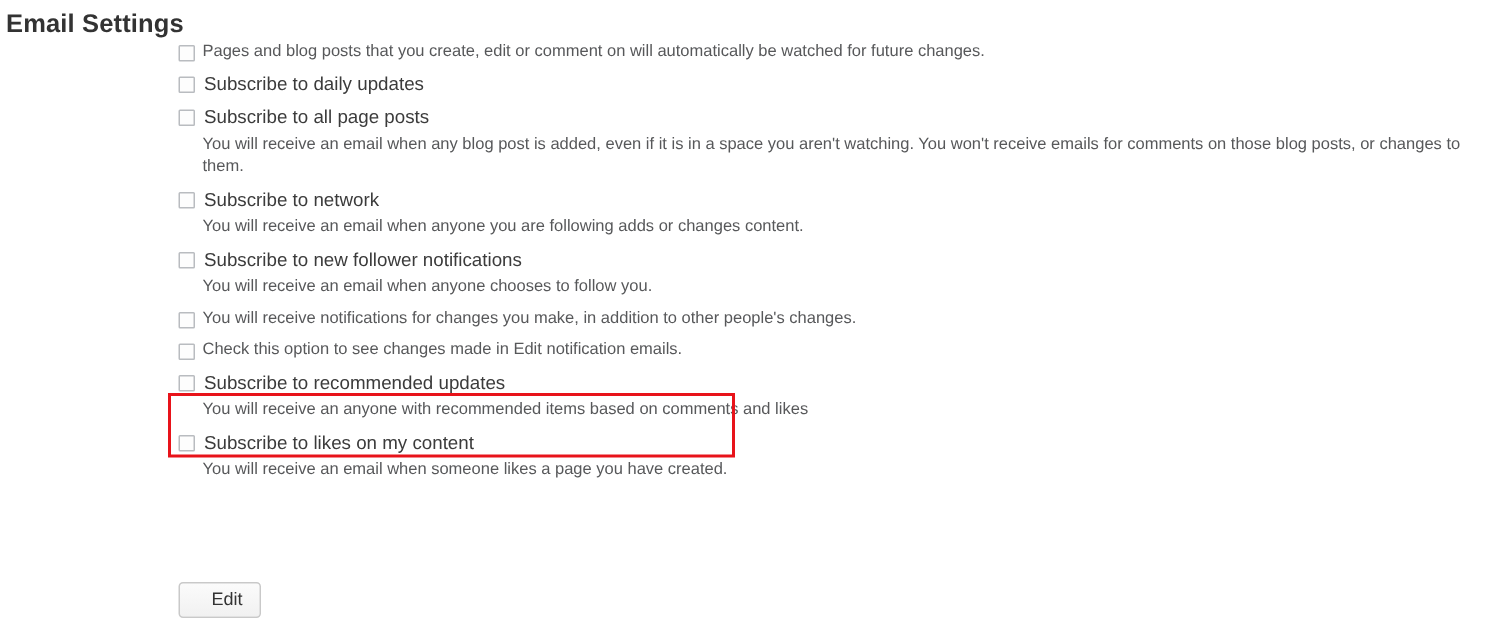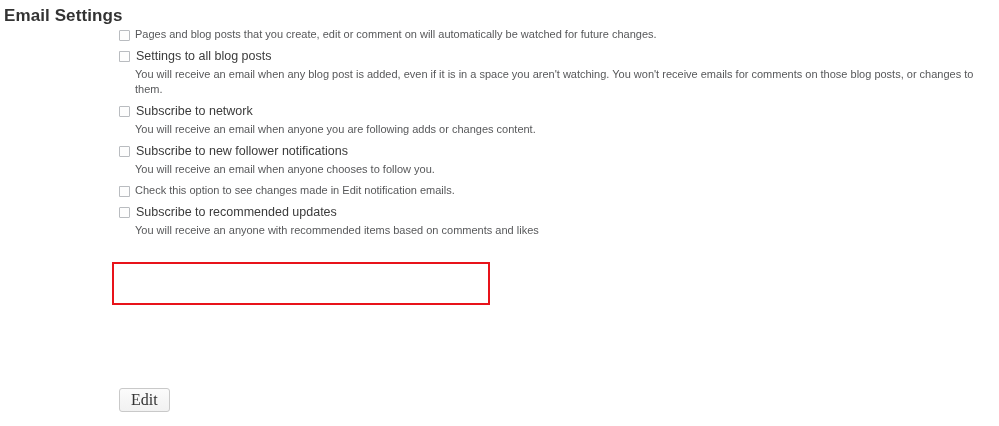--- a/index.html
+++ b/index.html
@@ -71,78 +71,85 @@
     position: absolute;
     border: 2px solid #e8131a;
     pointer-events: none;
     box-sizing: border-box;
   }
 
   .edit-btn {
     position: absolute;
     left: 119px;
     top: 388px;
-    font-family: Liberation Serif, serif;
-    font-size: 16px;
+    font-family: Liberation Sans, sans-serif;
+    font-size: 12px;
     color: #333333;
     background: linear-gradient(#fbfbfb, #f1f1f1);
     border: 1px solid #c9c9c9;
     border-radius: 3px;
-    padding: 4px 11px 5px 11px;
+    padding: 4px 11px 5px 21px;
     line-height: 13px;
     cursor: pointer;
   }
 </style>
 </head>
 <body>
 
 <div class="page-title">Email Settings</div>
 
 <div class="settings-list">
 
   <div class="setting-row">
     <input type="checkbox" class="cb" style="">
     <span class="desc">Pages and blog posts that you create, edit or comment on will automatically be watched for future changes.</span>
   </div>
 
   <div class="setting-row">
     <input type="checkbox" class="cb" style="">
+    <span class="label">Subscribe to daily updates</span>
   </div>
 
   <div class="setting-row">
     <input type="checkbox" class="cb" style="">
-    <span class="label">Settings to all blog posts</span>
+    <span class="label">Subscribe to all page posts</span>
     <span class="desc">You will receive an email when any blog post is added, even if it is in a space you aren't watching. You won't receive emails for comments on those blog posts, or changes to them.</span>
   </div>
 
   <div class="setting-row">
     <input type="checkbox" class="cb" style="">
     <span class="label">Subscribe to network</span>
     <span class="desc">You will receive an email when anyone you are following adds or changes content.</span>
   </div>
 
   <div class="setting-row">
     <input type="checkbox" class="cb" style="">
     <span class="label">Subscribe to new follower notifications</span>
     <span class="desc">You will receive an email when anyone chooses to follow you.</span>
   </div>
 
   <div class="setting-row">
     <input type="checkbox" class="cb" style="">
+    <span class="desc">You will receive notifications for changes you make, in addition to other people's changes.</span>
   </div>
 
   <div class="setting-row">
     <input type="checkbox" class="cb" style="">
     <span class="desc">Check this option to see changes made in Edit notification emails.</span>
   </div>
 
   <div class="setting-row">
     <input type="checkbox" class="cb" style="">
     <span class="label">Subscribe to recommended updates</span>
     <span class="desc">You will receive an anyone with recommended items based on comments and likes</span>
   </div>
 
+  <div class="setting-row">
+    <input type="checkbox" class="cb" style="">
+    <span class="label">Subscribe to likes on my content</span>
+    <span class="desc">You will receive an email when someone likes a page you have created.</span>
+  </div>
 
 </div>
 
 <div class="highlight" style="left:112px; top:262px; width:378px; height:43px;"></div>
 
 <button class="edit-btn">Edit</button>
 
 </body></html>

